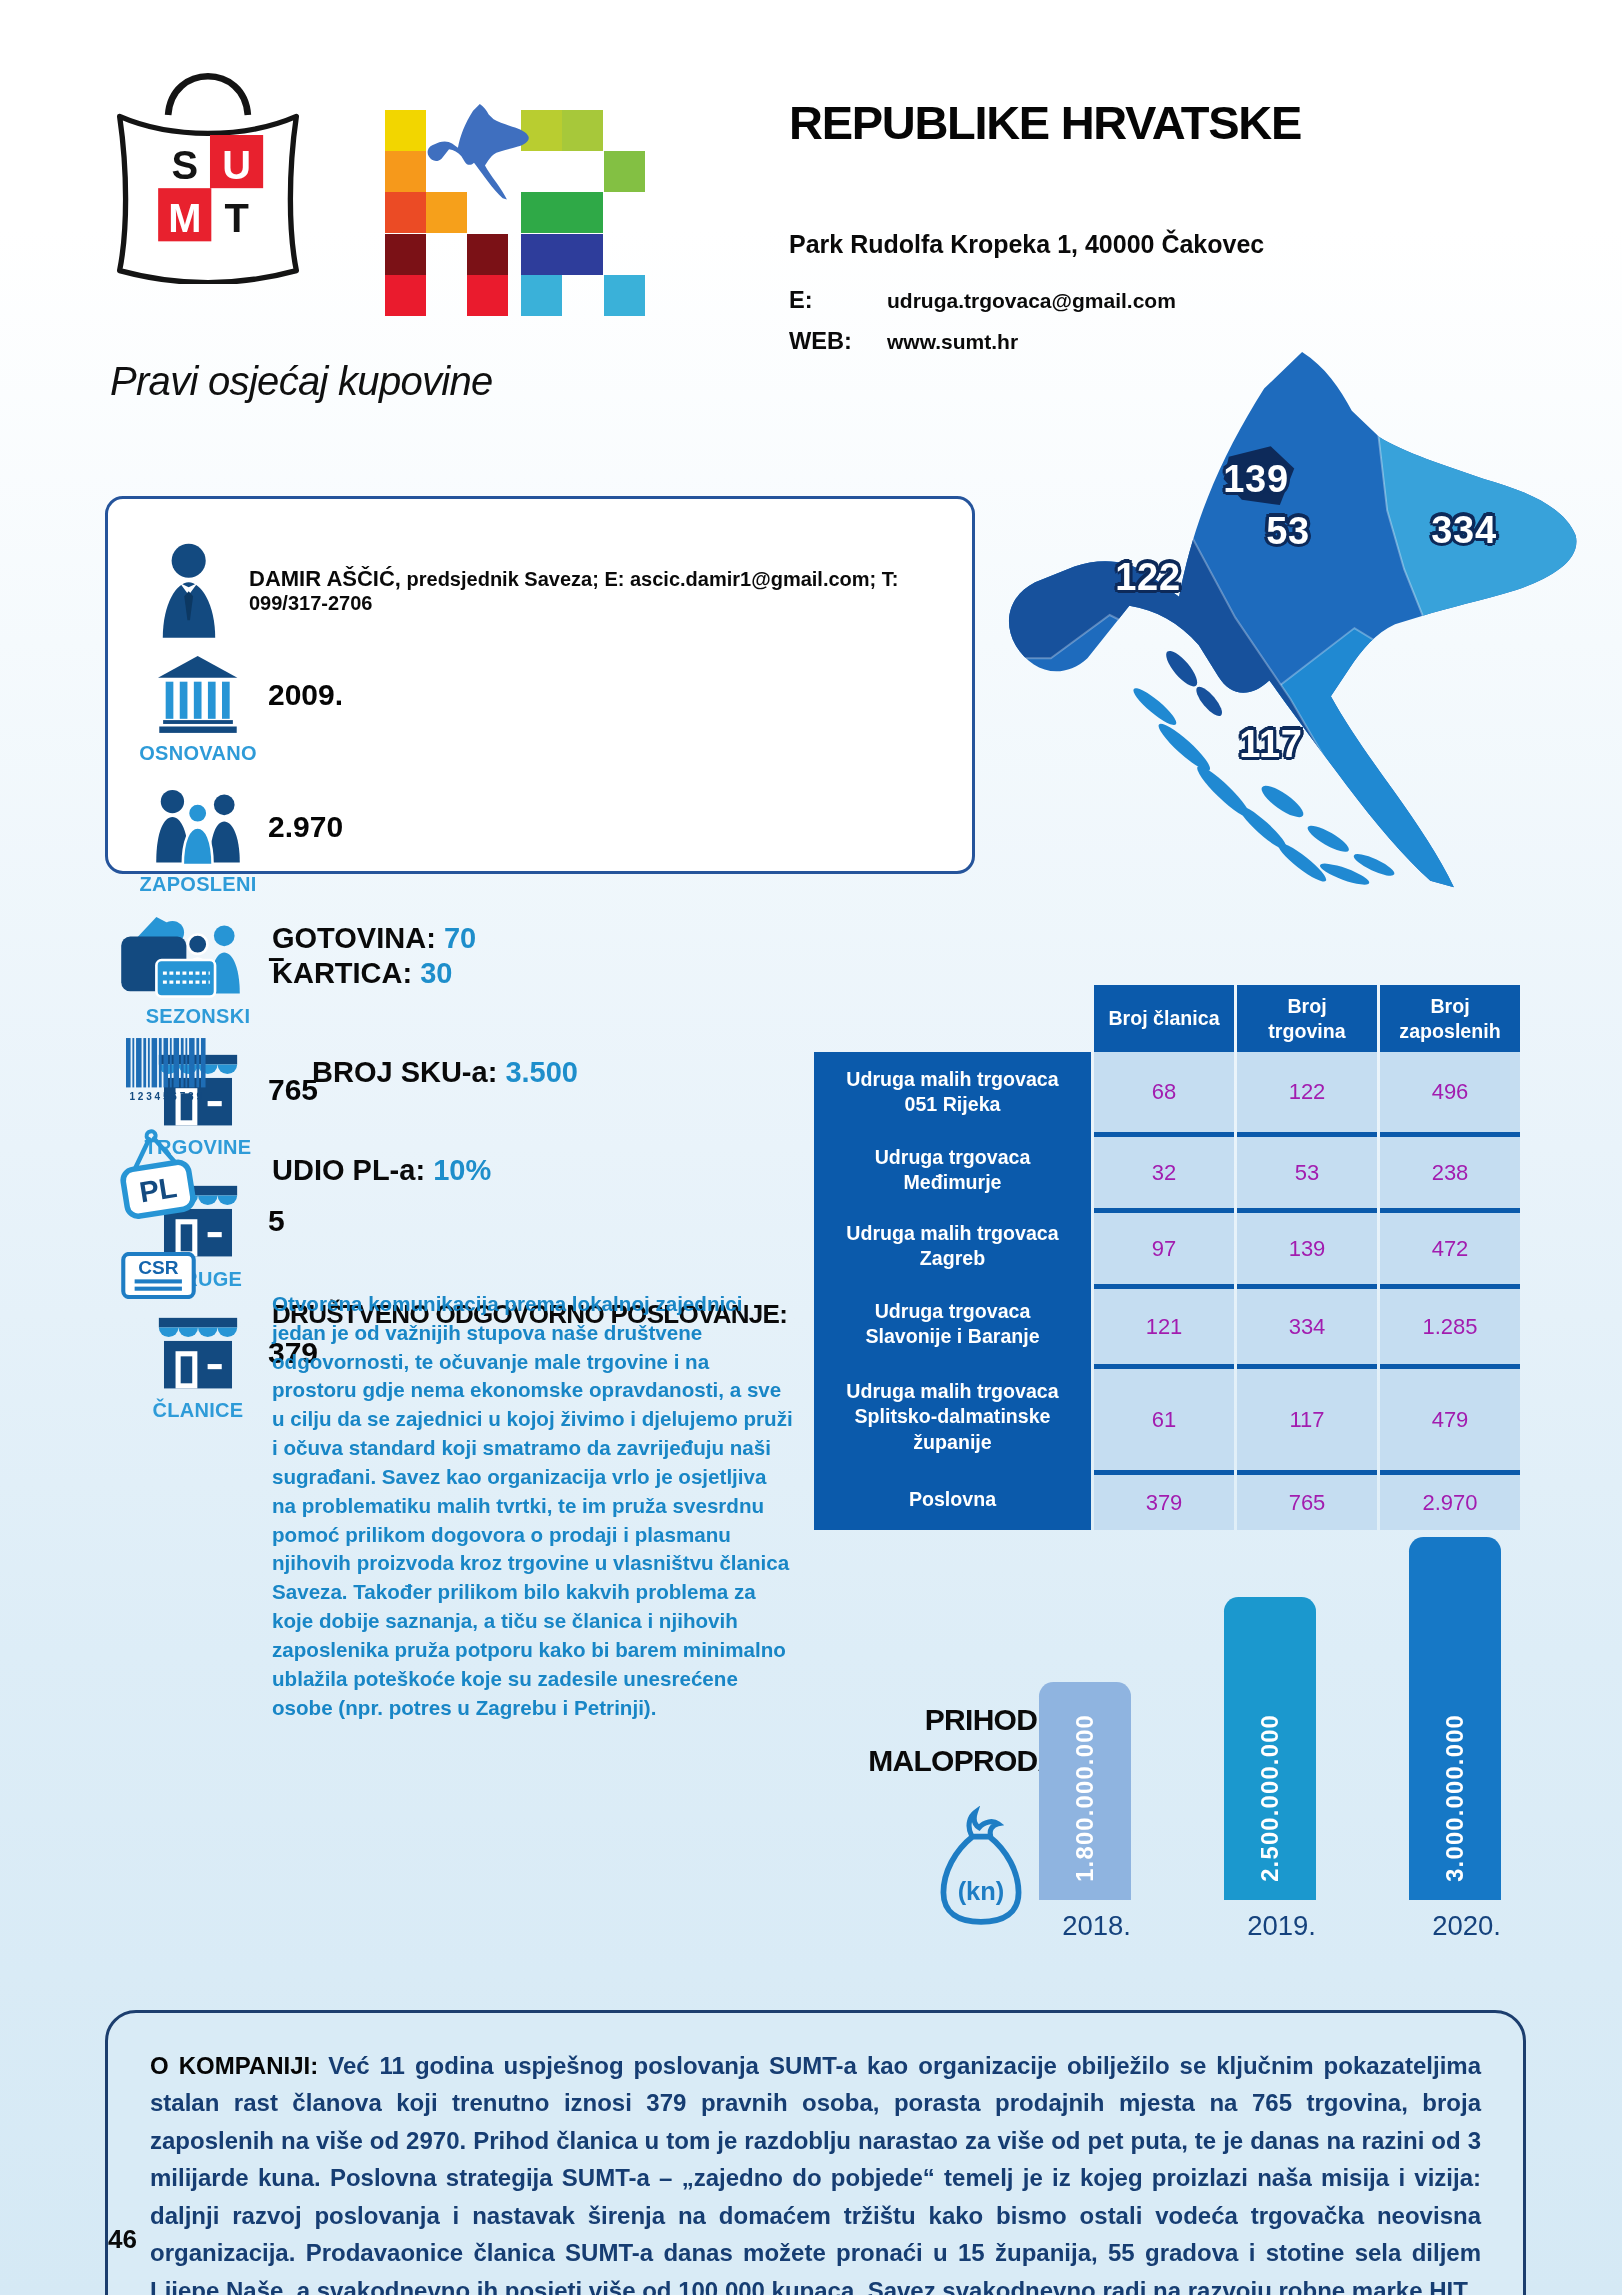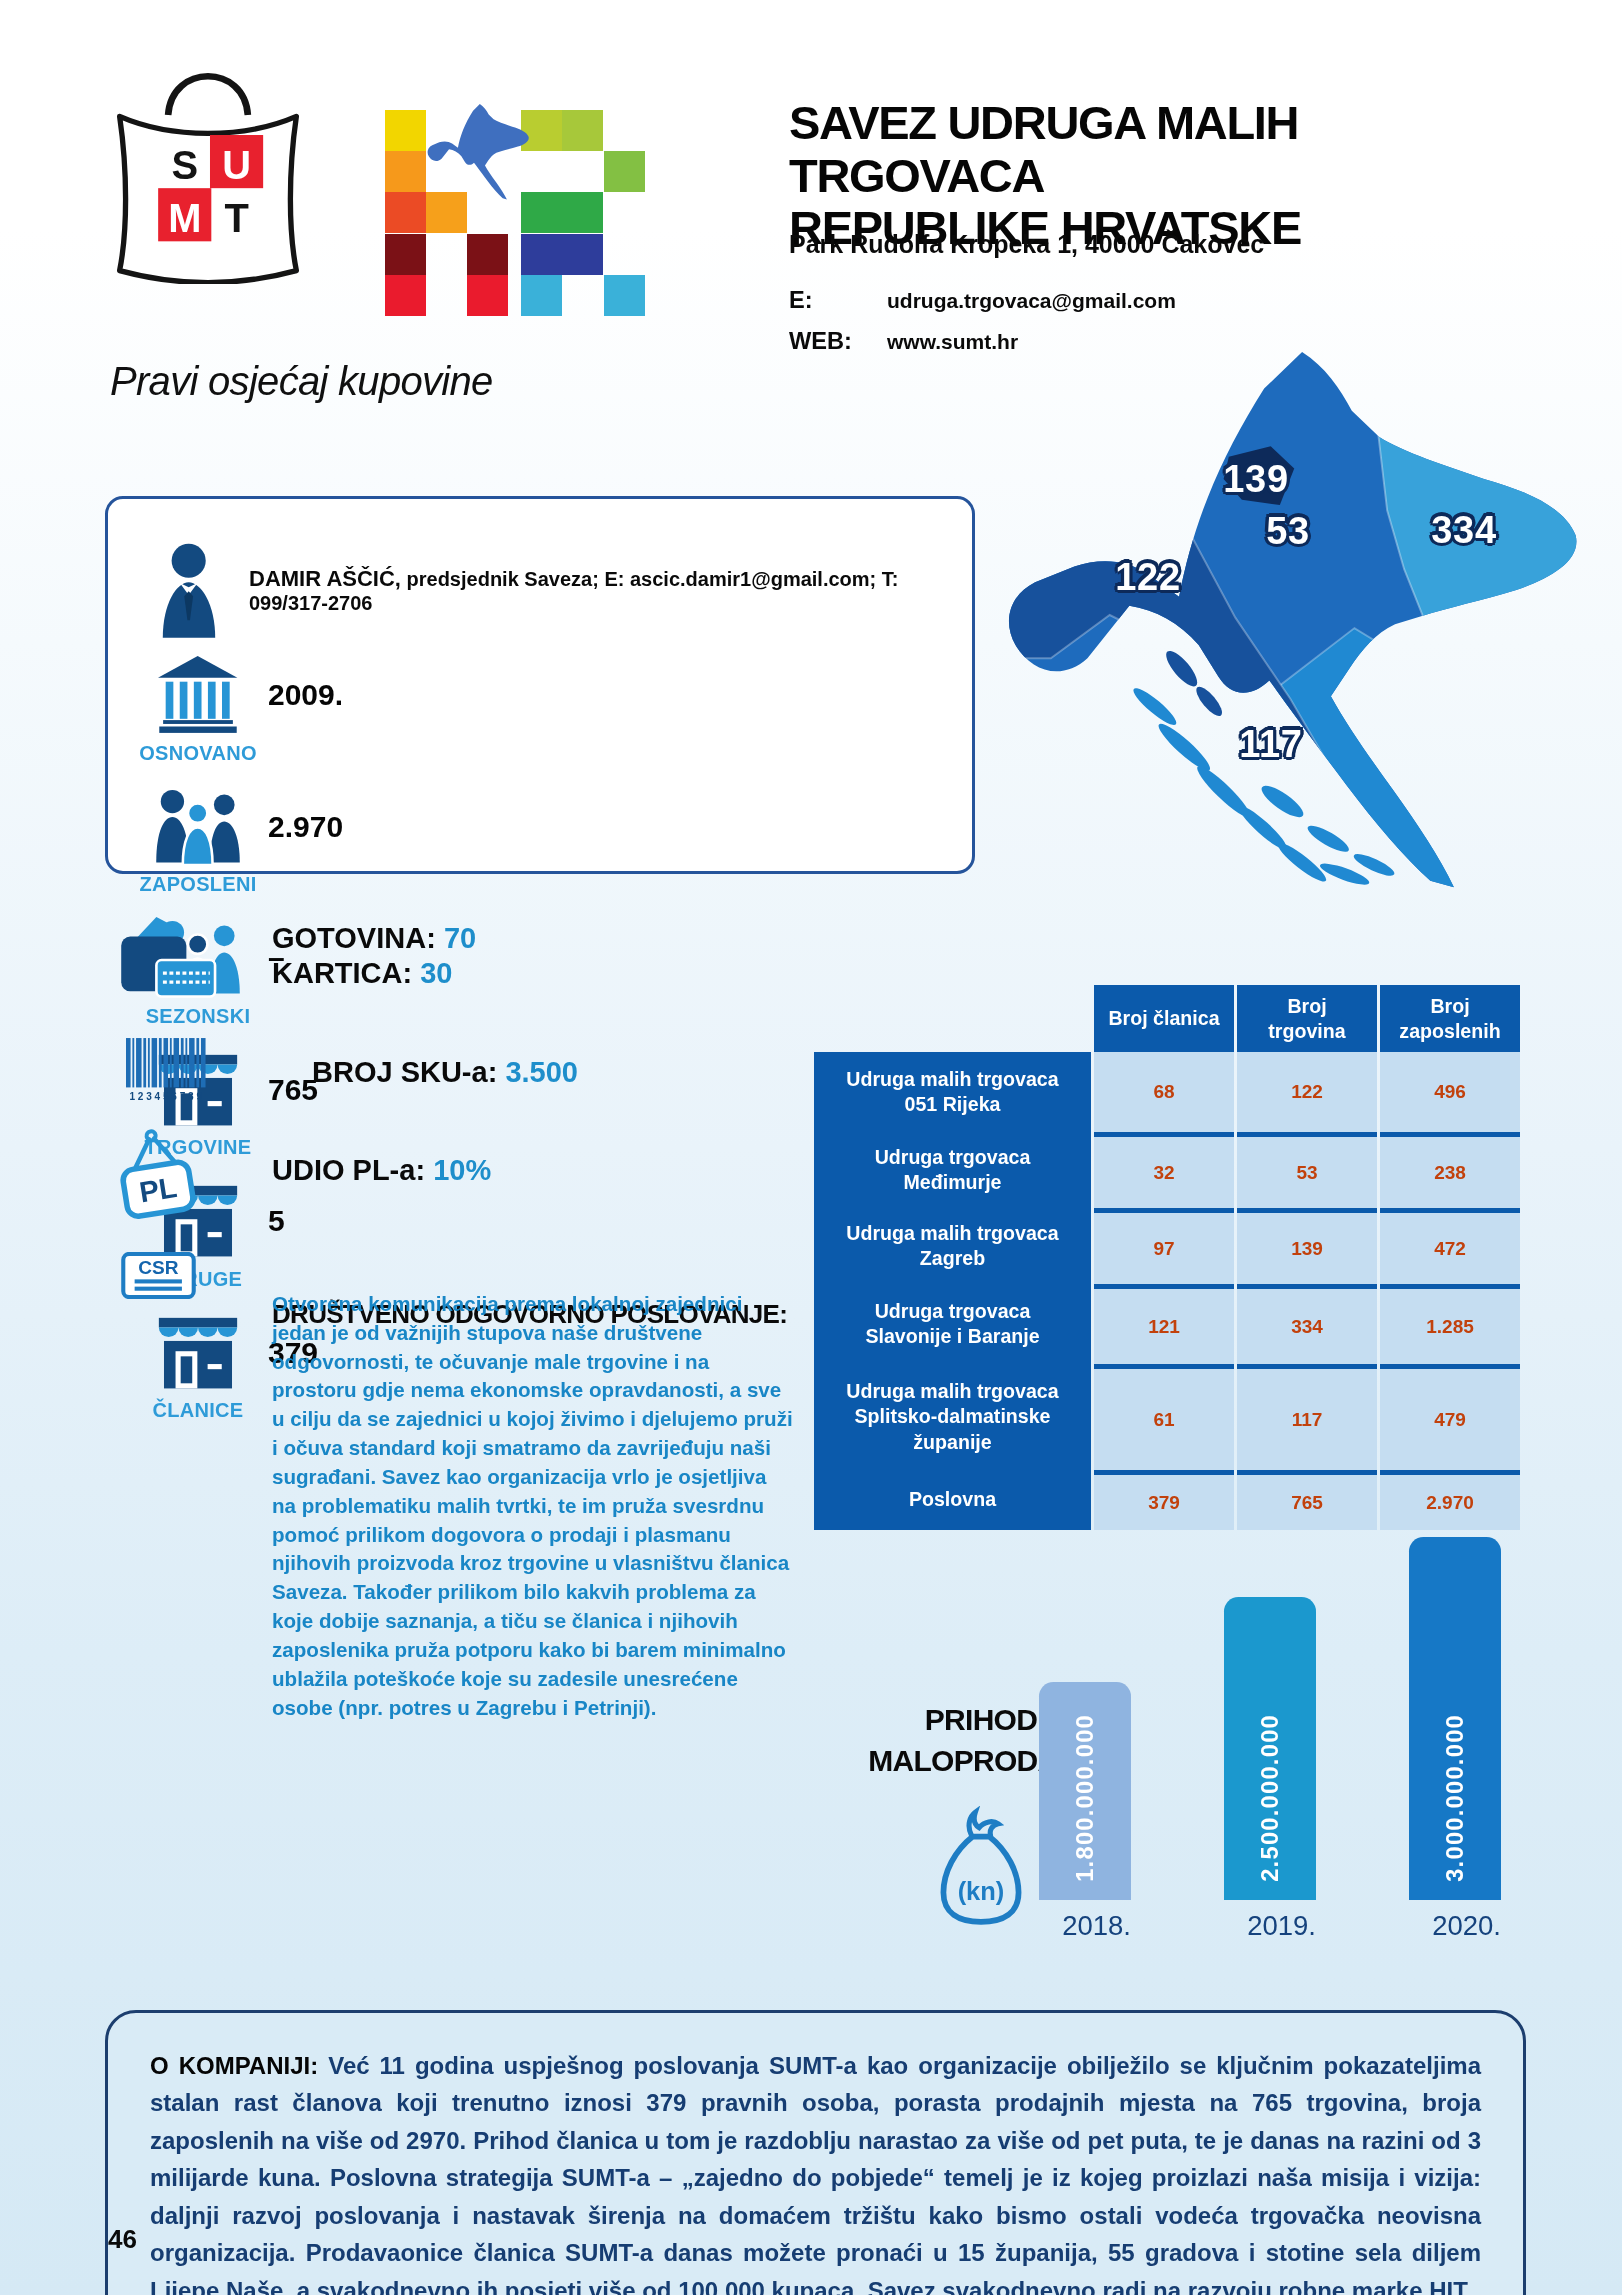--- a/index.html
+++ b/index.html
@@ -56,21 +56,21 @@
 
   .csr-heading{left:272px;top:1251px;font-size:26px;font-weight:700;color:#0a0a0a;letter-spacing:-0.7px;margin-top:48px;}
   .csr-body{left:272px;top:1290px;width:523px;font-size:20.6px;line-height:1.4;font-weight:700;color:#1886c6;}
 
   
   .rtable{position:absolute;left:811px;top:985px;border-collapse:separate;border-spacing:3.9px 0;}
   .rtable td,.rtable th{padding:0 9.2px;box-sizing:border-box;}
   .rtable th{width:140px;background:#0b5aab;color:#fff;font-size:19.6px;font-weight:700;text-align:center;line-height:1.25;}
   .rtable td.corner{background:transparent;width:277px;}
   .rtable td.lbl{width:277px;background:#0b5aab;color:#fff;font-size:19.6px;font-weight:700;text-align:center;line-height:1.3;padding:0 17px;}
-  .rtable td.val{width:140px;background:#c5ddf1;color:#c2410c;font-size:19px;font-weight:700;text-align:center;}
+  .rtable td.val{width:140px;background:#c5ddf1;color:#a21caf;font-size:22px;font-weight:400;text-align:center;}
   .rtable tr:nth-child(1){height:67px;}
   .rtable tr:nth-child(2){height:80px;}
   .rtable tr:nth-child(3){height:76px;}
   .rtable tr:nth-child(4){height:76px;}
   .rtable tr:nth-child(5){height:80px;}
   .rtable tr:nth-child(6){height:106px;}
   .rtable tr:nth-child(7){height:60px;}
   .rtable tr:nth-child(n+3) td.val{border-top:5.2px solid #0b5aab;}
 
   
@@ -132,21 +132,20 @@
     <div class="hit-sq" style="left:177px;top:82px;background:#2fa947"></div>
     <div class="hit-sq" style="left:177px;top:124px;background:#2e3d9b"></div>
     <div class="hit-sq" style="left:219px;top:41px;background:#83c043"></div>
     <div class="hit-sq" style="left:219px;top:165px;background:#3ab1d9"></div>
     <svg class="hit-croatia" viewBox="0 0 920 840">
         <use href="#hrpath" fill="#3f6fbf"></use>
       </svg>
   </div>
 
   <div class="abs title">
-    <div>SAVEZ UDRUGA MALIH TRGOVACA</div>
     <div>REPUBLIKE HRVATSKE</div>
   </div>
   <div class="abs address">Park Rudolfa Kropeka 1, 40000 Čakovec</div>
   <div class="abs contact-grid">
     <div class="clabel">E:</div>
     <div class="cvalue">udruga.trgovaca@gmail.com</div>
     <div class="clabel">WEB:</div>
     <div class="cvalue">www.sumt.hr</div>
   </div>
   <div class="abs tagline">Pravi osjećaj kupovine</div>

